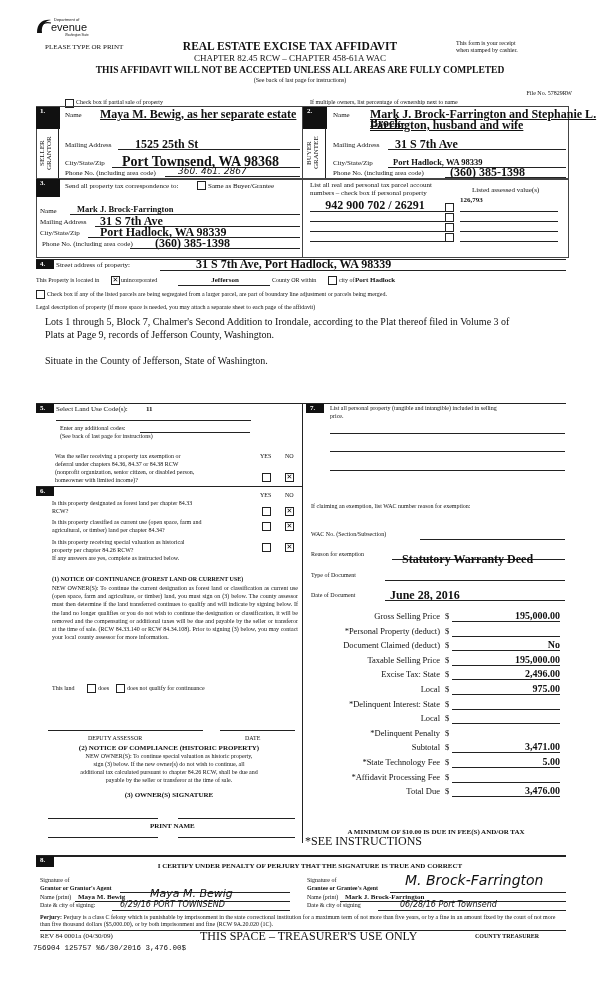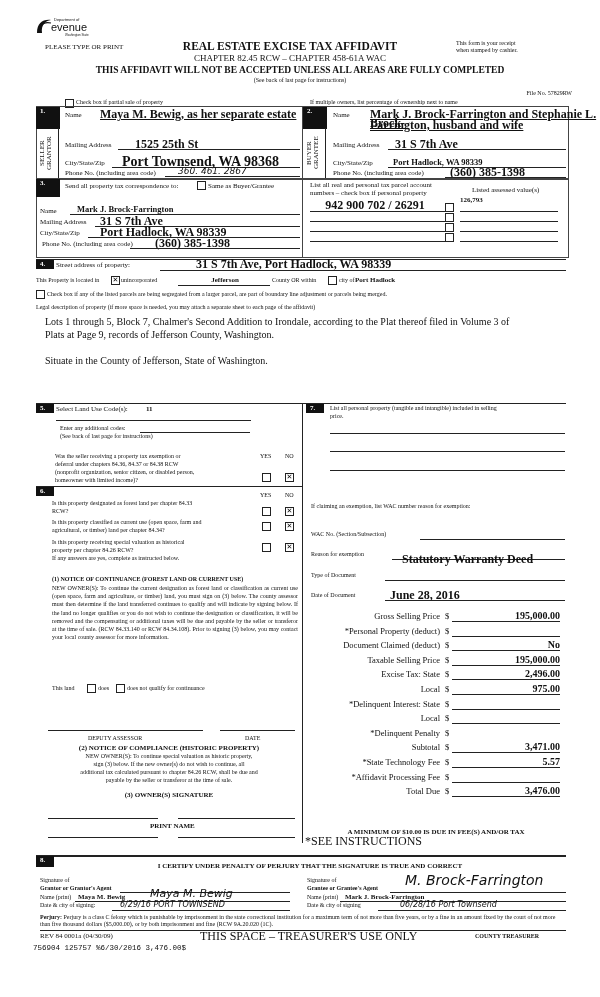--- a/index.html
+++ b/index.html
@@ -256,21 +256,21 @@
     <div class="line" style="left: 452px; top: 723px; width: 108px;"></div>
     <div class="fee-label" style="left: 305px; top: 728px;">*Delinquent Penalty</div>
     <div class="fee-dollar" style="left: 445px; top: 728px;">$</div>
     <div class="fee-val" style="left: 440px; top: 728px;"></div>
     <div class="fee-label" style="left: 305px; top: 742px;">Subtotal</div>
     <div class="fee-dollar" style="left: 445px; top: 742px;">$</div>
     <div class="fee-val" style="left: 440px; top: 742px;">3,471.00</div>
     <div class="line" style="left: 452px; top: 752px; width: 108px;"></div>
     <div class="fee-label" style="left: 305px; top: 757px;">*State Technology Fee</div>
     <div class="fee-dollar" style="left: 445px; top: 757px;">$</div>
-    <div class="fee-val" style="left: 440px; top: 757px;">5.57</div>
+    <div class="fee-val" style="left: 440px; top: 757px;">5.00</div>
     <div class="line" style="left: 452px; top: 767px; width: 108px;"></div>
     <div class="fee-label" style="left: 305px; top: 772px;">*Affidavit Processing Fee</div>
     <div class="fee-dollar" style="left: 445px; top: 772px;">$</div>
     <div class="fee-val" style="left: 440px; top: 772px;"></div>
     <div class="line" style="left: 452px; top: 782px; width: 108px;"></div>
     <div class="fee-label" style="left: 305px; top: 786px;">Total Due</div>
     <div class="fee-dollar" style="left: 445px; top: 786px;">$</div>
     <div class="fee-val" style="left: 440px; top: 786px;">3,476.00</div>
     <div class="line" style="left: 452px; top: 796px; width: 108px;"></div>
   </div>

